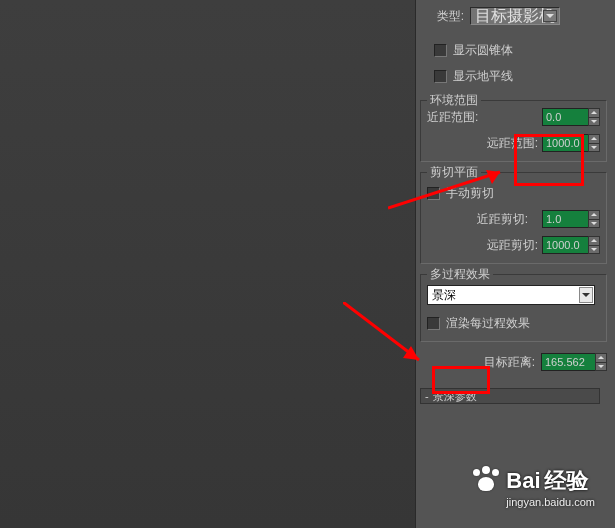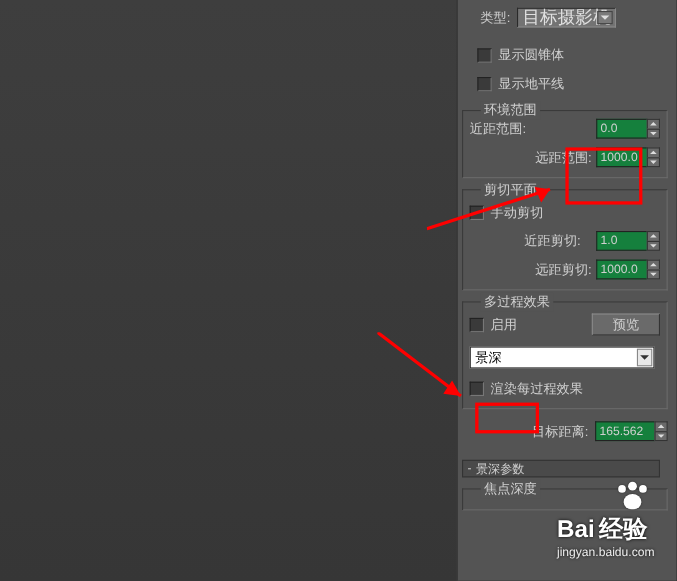--- a/index.html
+++ b/index.html
@@ -89,21 +89,21 @@
       border: 1px solid #3a3a3a;
       border-right-color: #6a6a6a;
       border-bottom-color: #6a6a6a;
       padding: 6px 6px 8px 6px;
       margin-bottom: 10px;
       position: relative;
     }
     .section-title {
       position: absolute;
       top: -9px;
-      left: 16px;
+      left: 6px;
       background: #545454;
       padding: 0 3px;
       font-size: 12px;
     }
     .spinner {
       display: flex;
       align-items: stretch;
       height: 18px;
       width: 58px;
     }
@@ -199,22 +199,21 @@
       padding-left: 4px;
       font-size: 11px;
       width: 180px;
     }
     .watermark {
       position: absolute;
       bottom: 20px;
       right: 20px;
       z-index: 200;
       display: flex;
-      align-items: flex-end;
-      flex-direction: column;
+      align-items: flex-start;
     }
     .wm-text {
       color: #fff;
       font-size: 14px;
       text-align: left;
       text-shadow: 0 0 3px #000;
     }
     .wm-big { font-size: 22px; font-weight: bold; }
     .paw {
       width: 32px;
@@ -309,29 +308,20 @@
         <div class="spinner-btns">
             <div class="sbtn up"></div>
             <div class="sbtn down"></div>
           </div>
       </div>
     </div>
   </div>
 
   <div class="section">
     <span class="section-title">多过程效果</span>
-    <div class="row" style="margin-top:4px;justify-content:space-between">
-      <div style="display:flex;align-items:center">
-        <span class="checkbox"></span>
-        <span>启用</span>
-      </div>
-      <div class="button" style="width:62px">
-        <span>预览</span>
-      </div>
-    </div>
     <div style="height:4px"></div>
     <div class="select-wide">
       <span>景深</span>
       <span class="dropdown-arrow"></span>
     </div>
     <div style="height:8px"></div>
     <div class="row" style="margin-bottom:0">
       <span class="checkbox"></span>
       <span>渲染每过程效果</span>
     </div>
@@ -348,24 +338,20 @@
     </div>
   </div>
 
   <div style="height:10px"></div>
 
   <div class="rollout-bar">
     <span style="margin-right:4px">-</span>
     <span>景深参数</span>
   </div>
 
-  <div class="section" style="margin-top:10px;margin-bottom:0">
-    <span class="section-title">焦点深度</span>
-    <div style="height:4px"></div>
-  </div>
 
 </div>
 
 <div class="hl-red" style="left:514px;top:134px;width:70px;height:52px"></div>
 <div class="hl-red" style="left:432px;top:366px;width:58px;height:28px"></div>
 
 <svg class="arrow-red" style="left:388px;top:166px;width:130px;height:48px">
   <line x1="0" y1="42" x2="112" y2="6" stroke="#ff0000" stroke-width="3"></line>
   <polygon points="112,6 98,4 104,18" fill="#ff0000"></polygon>
 </svg>

